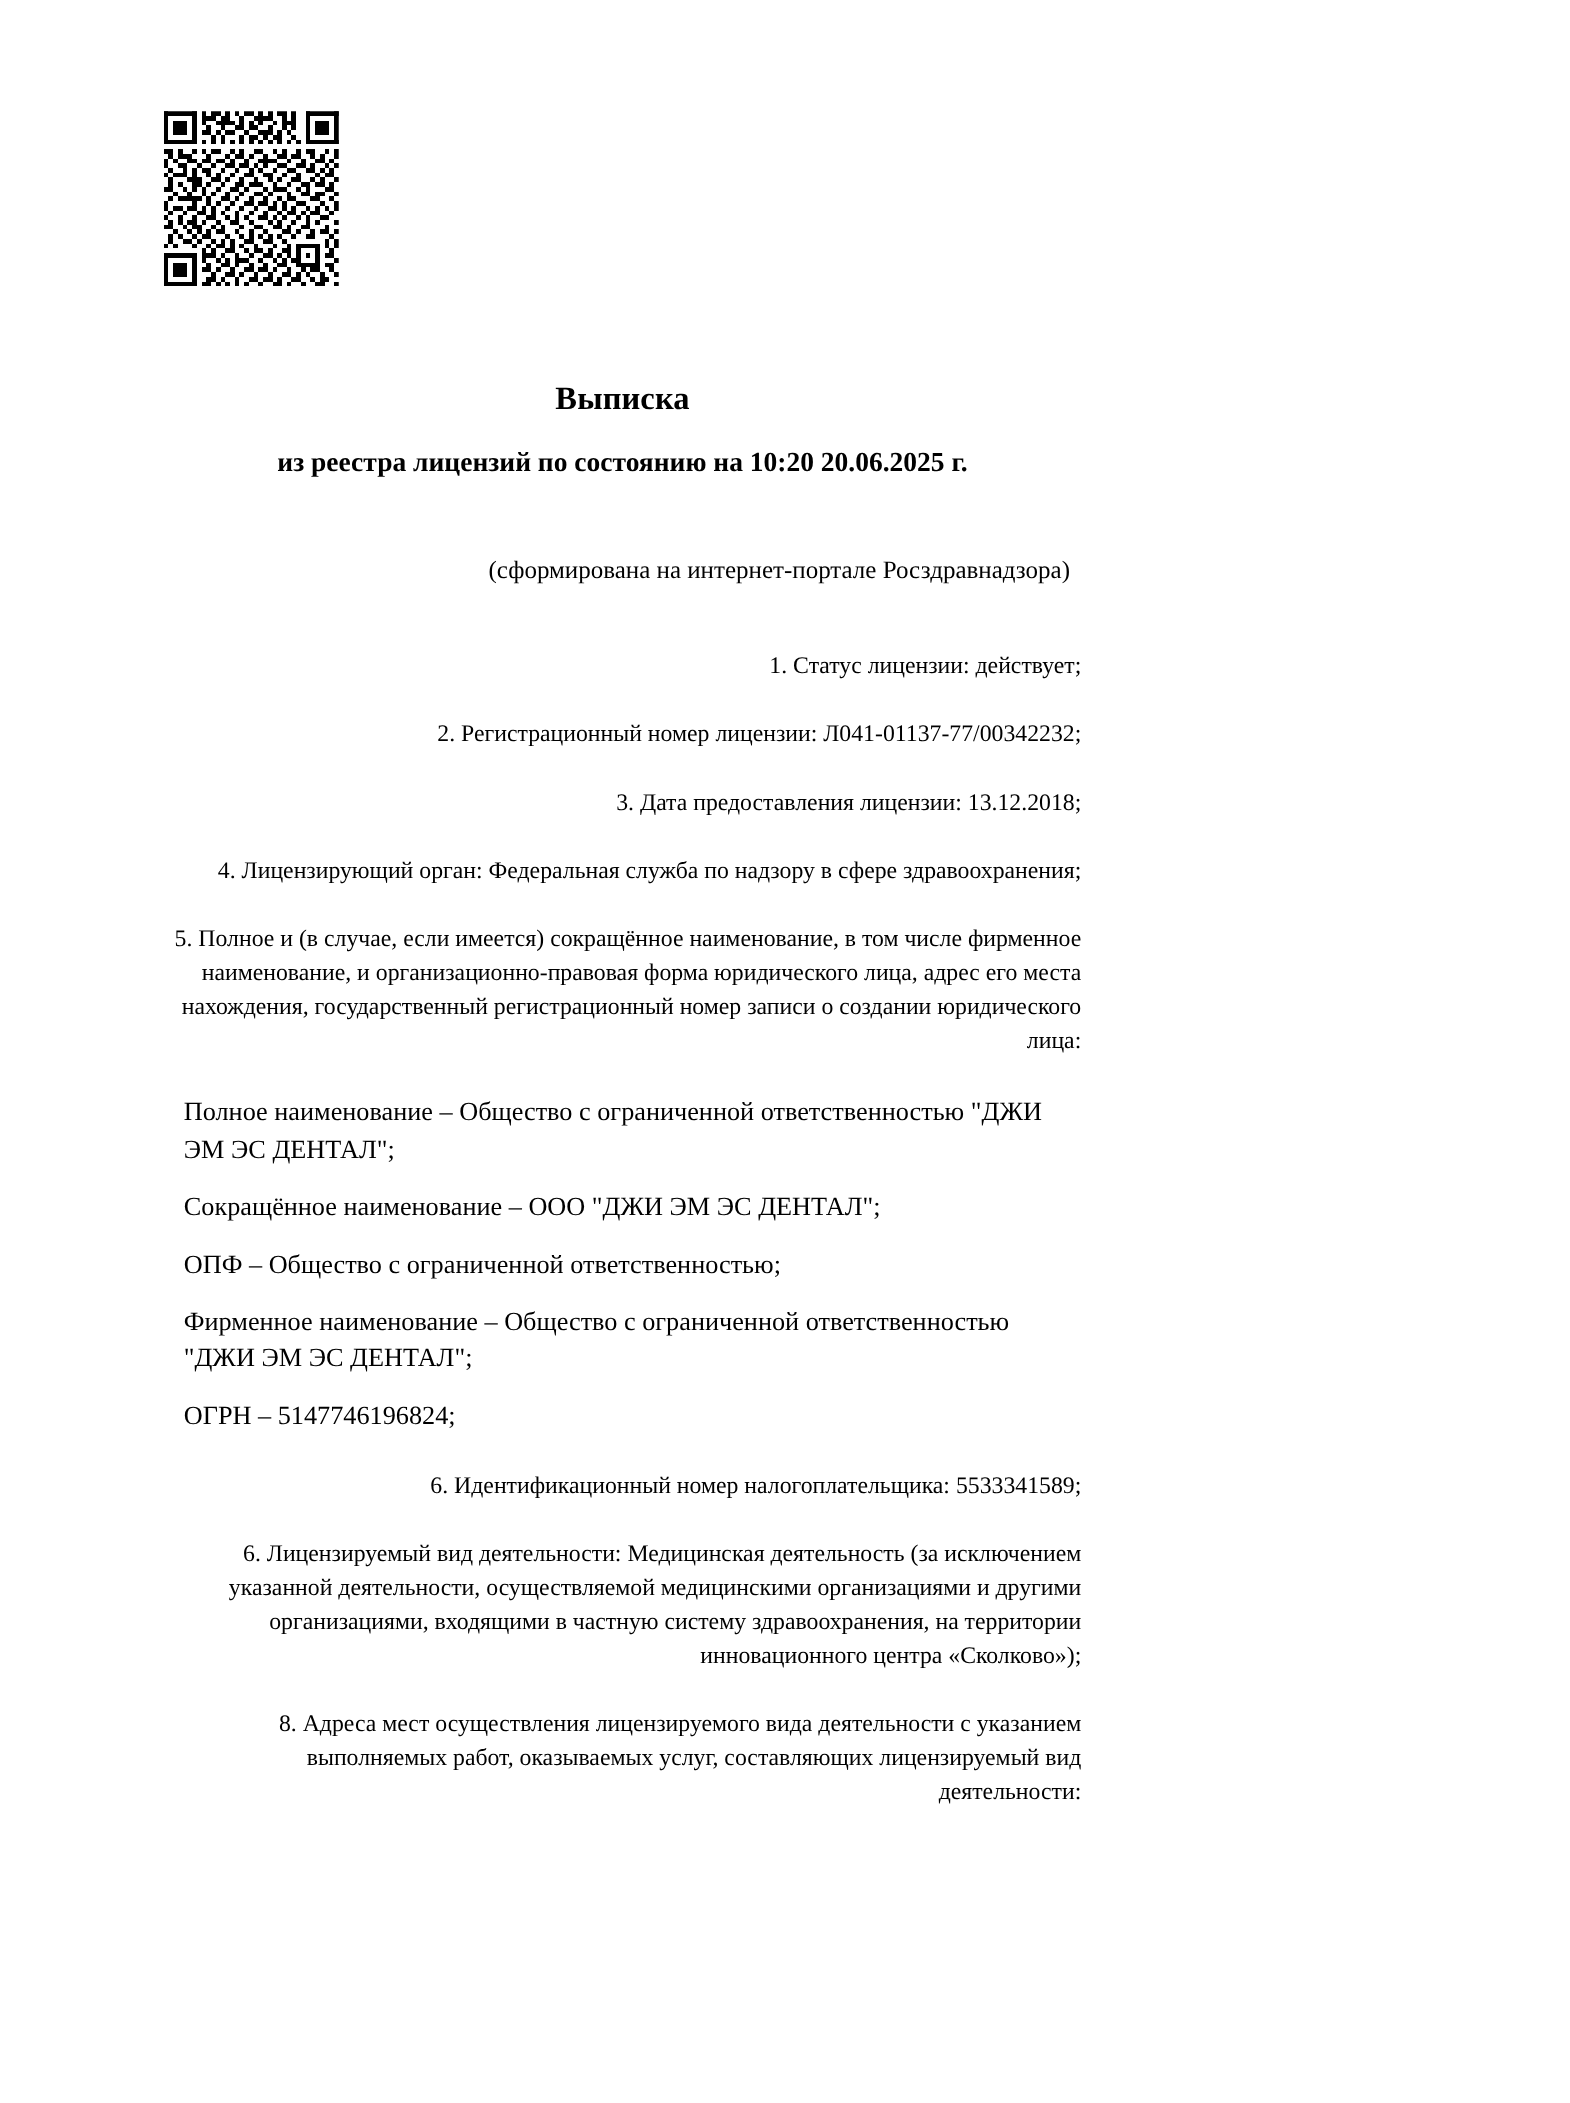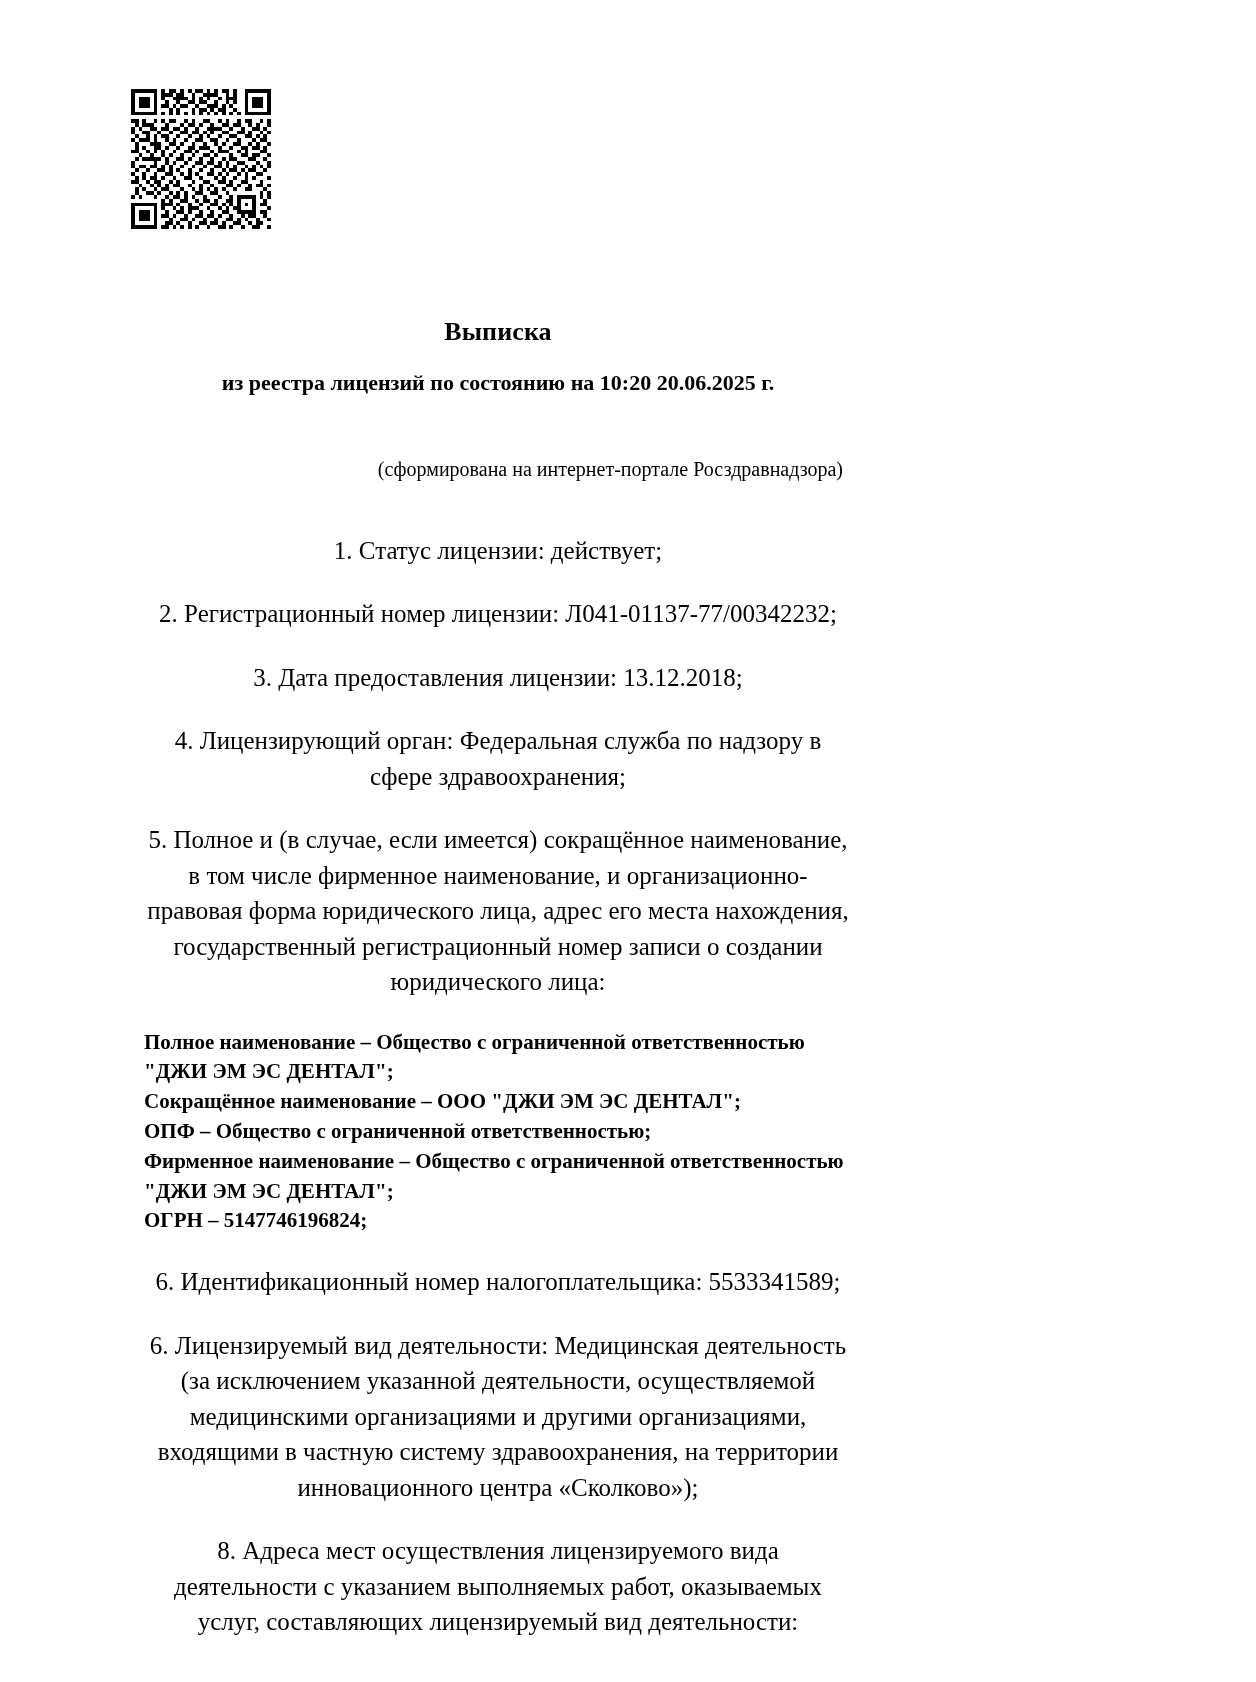--- a/index.html
+++ b/index.html
@@ -13,21 +13,21 @@
     min-height: 1682px;
     font-family: "Liberation Serif", "DejaVu Serif", serif;
     color: #000000;
     -webkit-font-smoothing: antialiased;
   }
   .page {
     position: relative;
     width: 996px;
     min-height: 1682px;
     box-sizing: border-box;
-    padding: 13px;
+    padding: 0;
     background: #ffffff;
   }
 
   
   .qr-wrap {
     position: absolute;
     left: 131px;
     top: 89px;
     width: 140px;
     height: 140px;
@@ -67,30 +67,29 @@
     line-height: 1.4;
   }
 
   
   .content {
     padding-left: 131px;
     padding-right: 131px;
     padding-top: 50px;
   }
   .para {
-    font-size: 25px;
+    font-size: 19px;
     line-height: 1.42;
     margin: 0 0 28px 0;
-    text-align: center;
+    text-align: right;
   }
   .para-tight {
     font-size: 21px;
     line-height: 1.42;
-    margin: 0;
-    font-weight: bold;
+    margin: 16px;
   }
   .block-group {
     margin: 0 0 28px 0;
   }
 </style>
 </head>
 <body>
 
 <div class="page">
 

